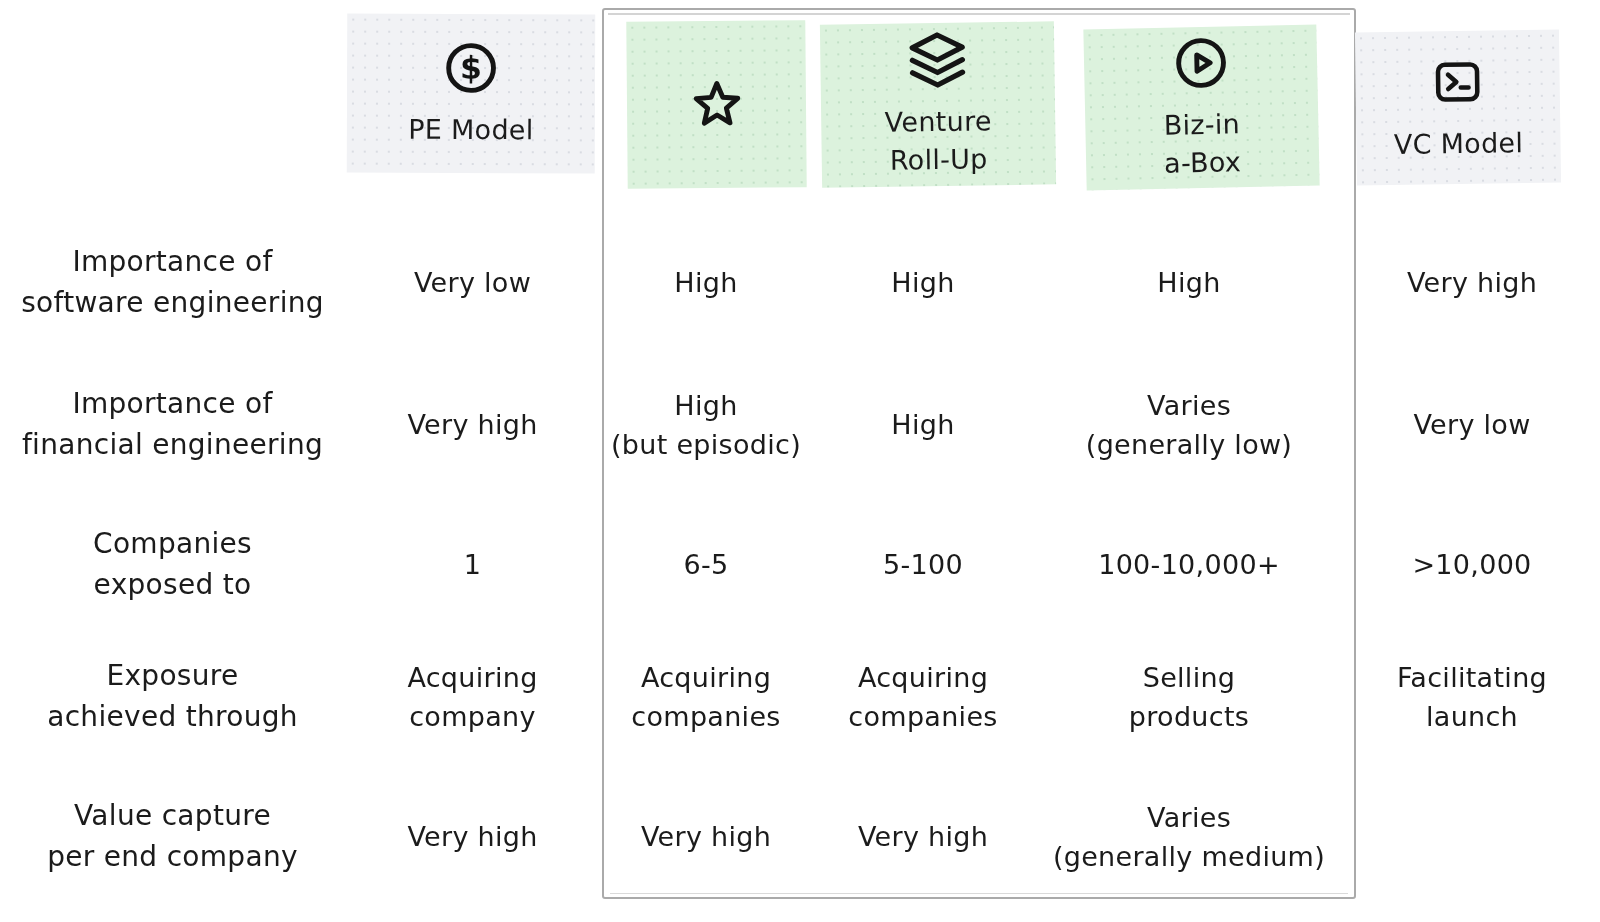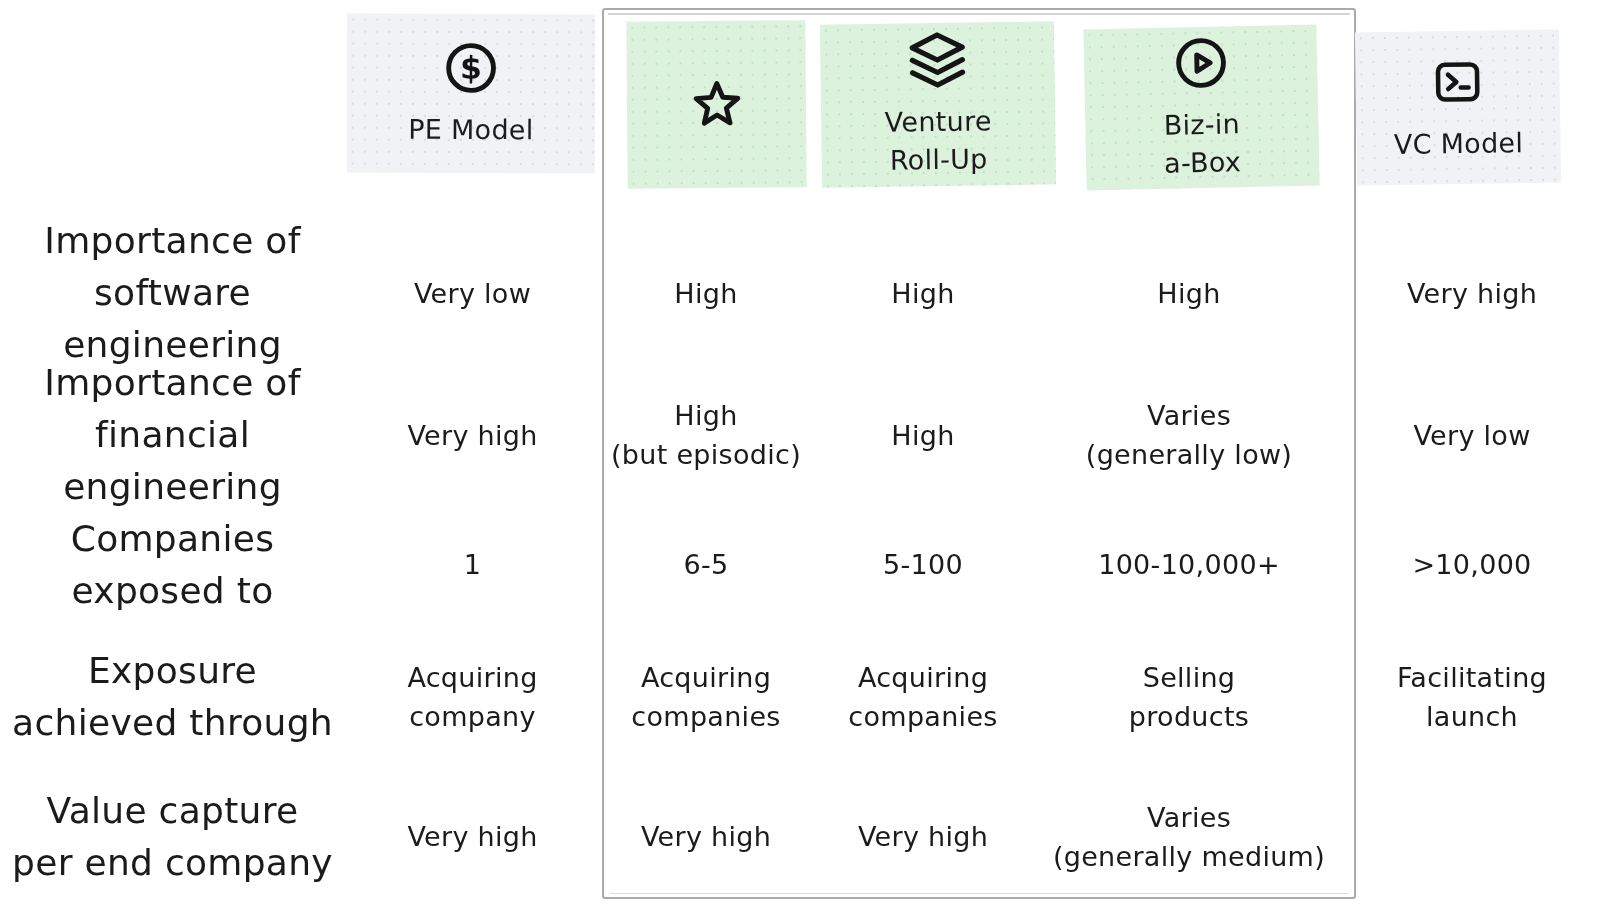--- a/index.html
+++ b/index.html
@@ -92,21 +92,21 @@
     grid-template-columns: 345px 255px 212px 222px 310px 256px;
     align-items: center;
   }
   .row-1 { top: 215px; }
   .row-2 { top: 357px; }
   .row-3 { top: 497px; }
   .row-4 { top: 629px; }
   .row-5 { top: 769px; }
 
   .row-label {
-    font-size: 36px;
+    font-size: 28px;
     line-height: 1.45;
     text-align: center;
     white-space: pre-line;
     letter-spacing: 0.3px;
     padding: 0 8px;
     box-sizing: border-box;
   }
   .cell {
     font-size: 27px;
     line-height: 1.45;

